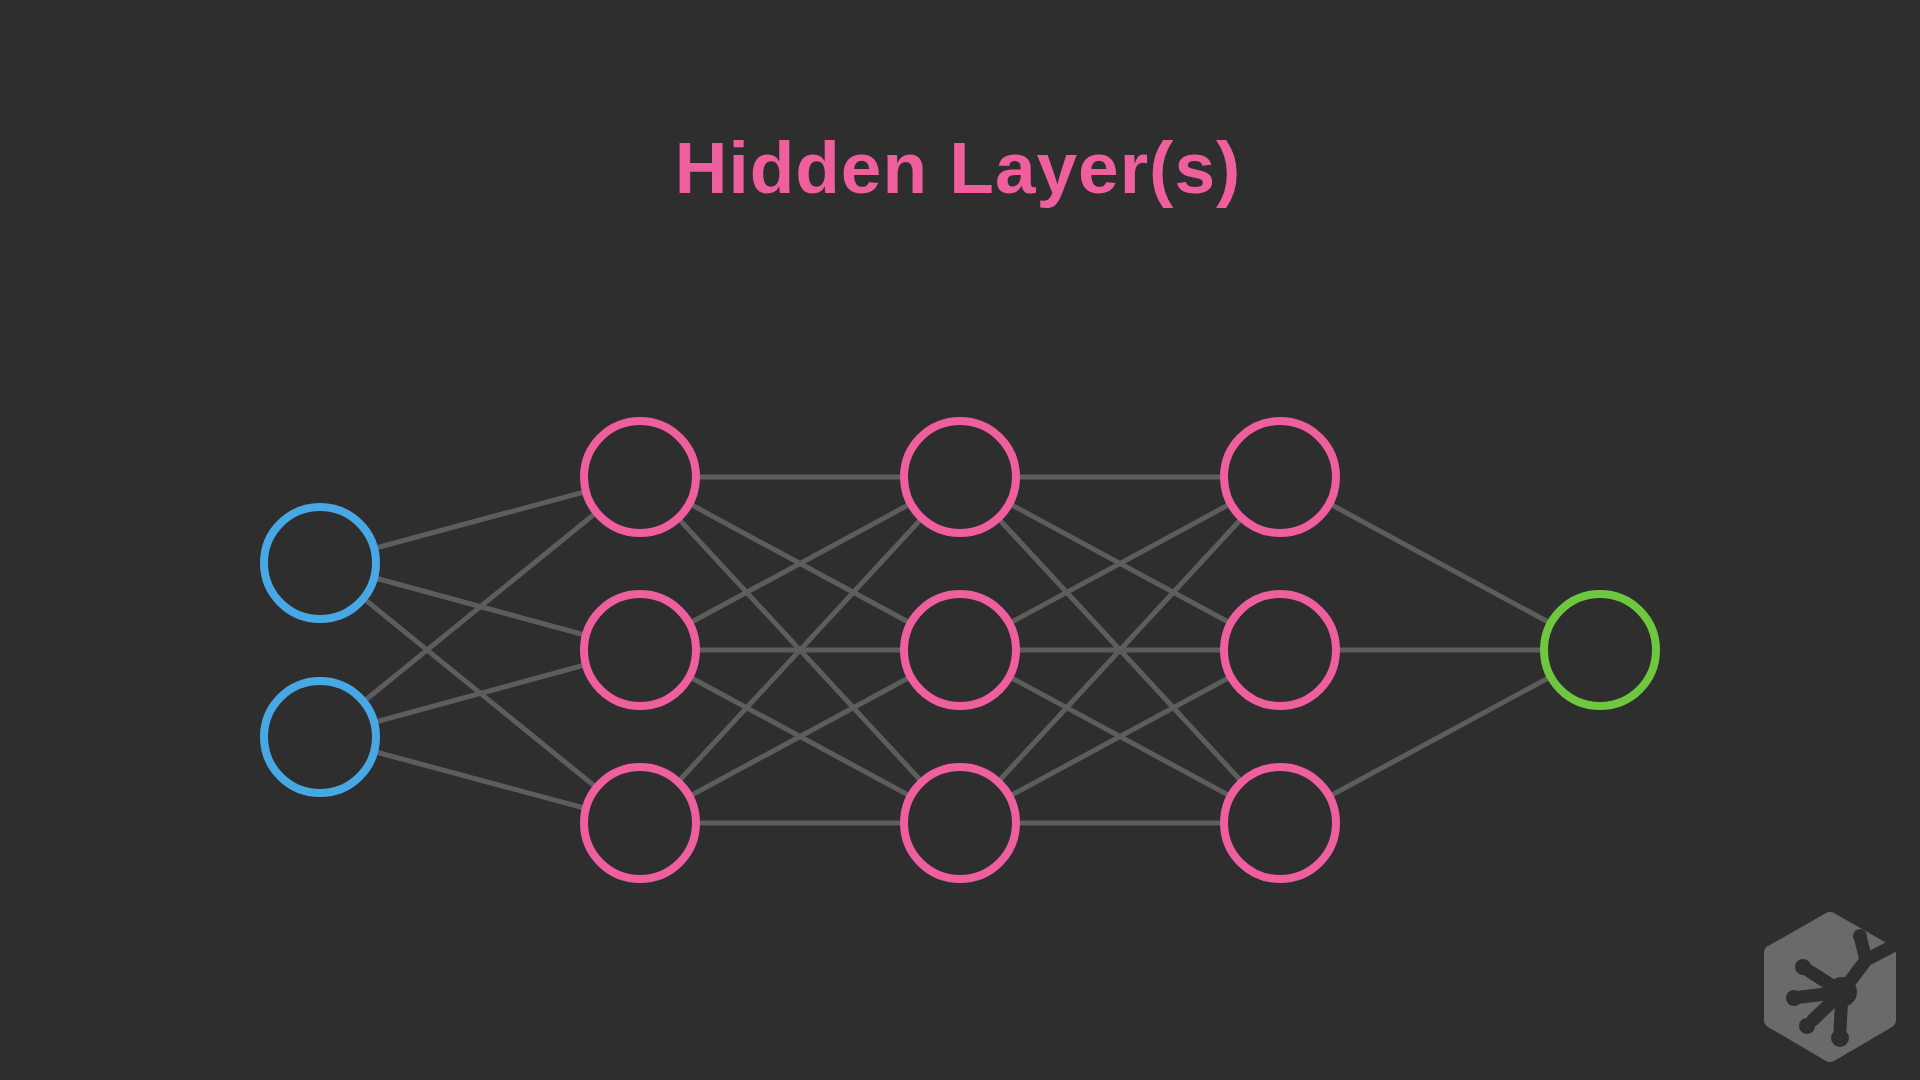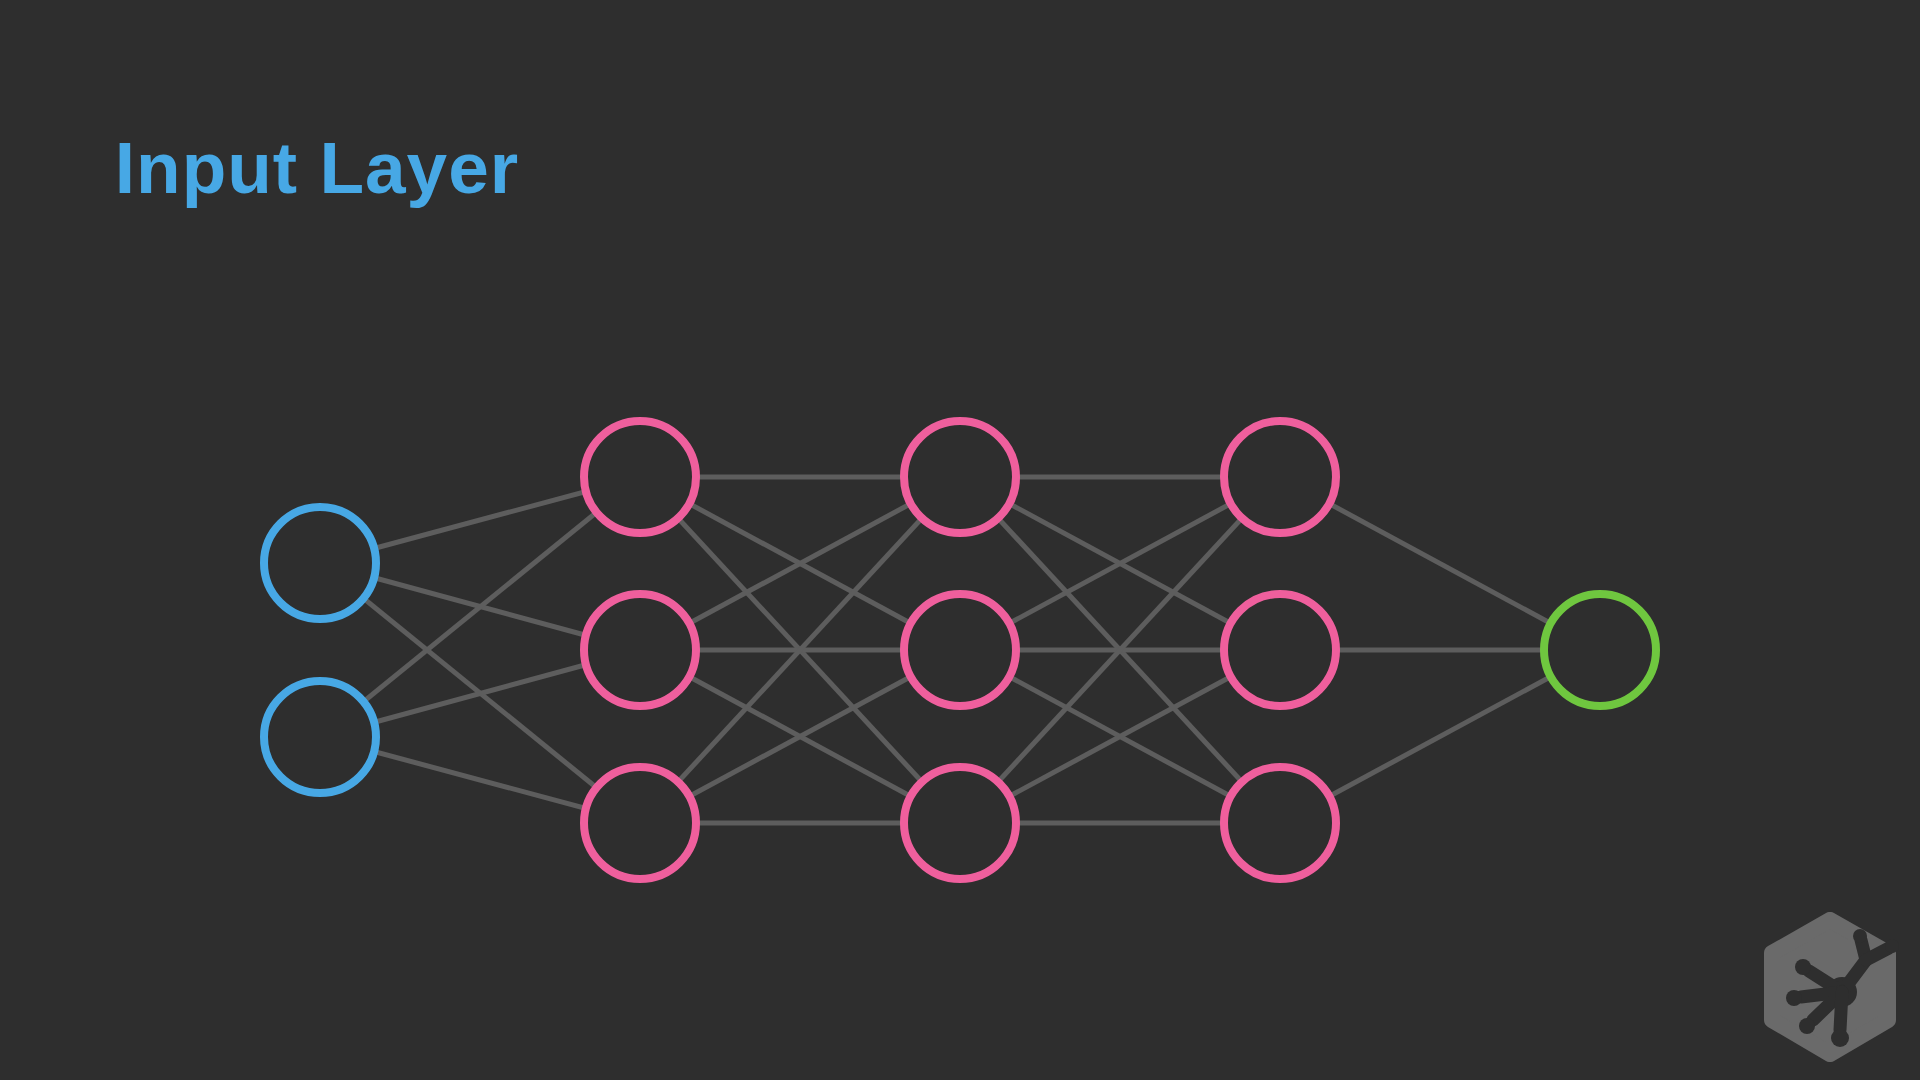--- a/index.html
+++ b/index.html
@@ -40,21 +40,21 @@
     top: 912px;
     width: 140px;
     height: 150px;
   }
 </style>
 </head>
 <body style="background: rgb(46, 46, 46);">
 
 <div class="stage">
 
-  <div class="heading" style="color: rgb(71, 168, 229); left: 317px;">Input Layer</div>
+  <div class="heading" style="color: rgb(239, 95, 157); left: 958px;">Hidden Layer(s)</div>
 
   <svg class="network-svg" viewBox="0 0 1920 1080" xmlns="http://www.w3.org/2000/svg">
       <line x1="320" y1="563" x2="640" y2="477" stroke="#5d5d5d" stroke-width="5"></line>
       <line x1="320" y1="563" x2="640" y2="650" stroke="#5d5d5d" stroke-width="5"></line>
       <line x1="320" y1="563" x2="640" y2="823" stroke="#5d5d5d" stroke-width="5"></line>
       <line x1="320" y1="737" x2="640" y2="477" stroke="#5d5d5d" stroke-width="5"></line>
       <line x1="320" y1="737" x2="640" y2="650" stroke="#5d5d5d" stroke-width="5"></line>
       <line x1="320" y1="737" x2="640" y2="823" stroke="#5d5d5d" stroke-width="5"></line>
       <line x1="640" y1="477" x2="960" y2="477" stroke="#5d5d5d" stroke-width="5"></line>
       <line x1="640" y1="477" x2="960" y2="650" stroke="#5d5d5d" stroke-width="5"></line>

